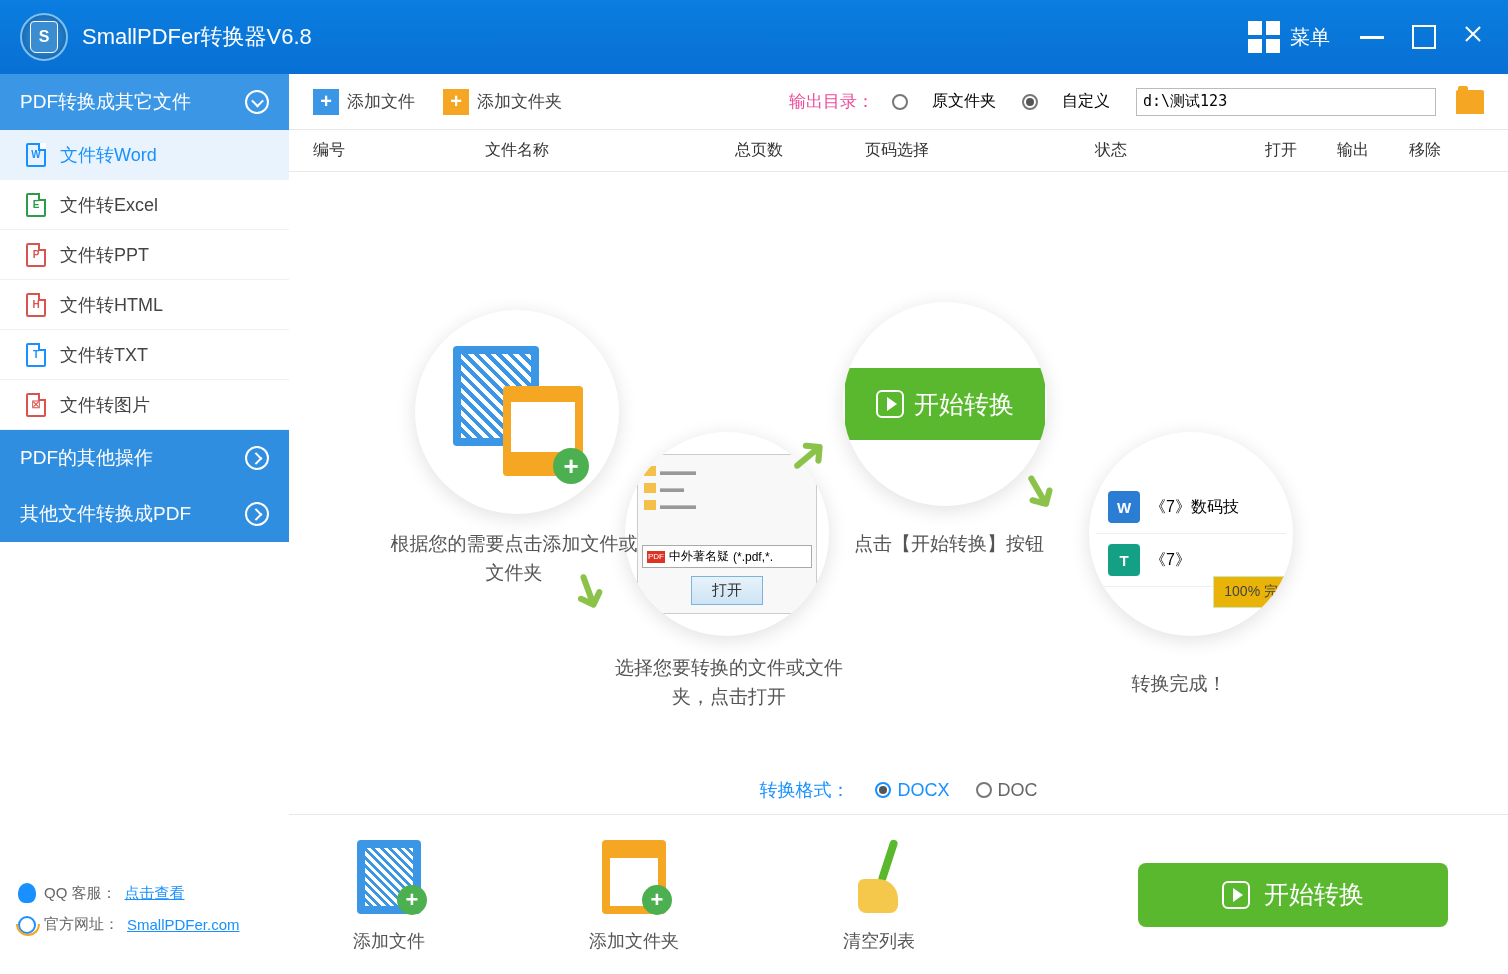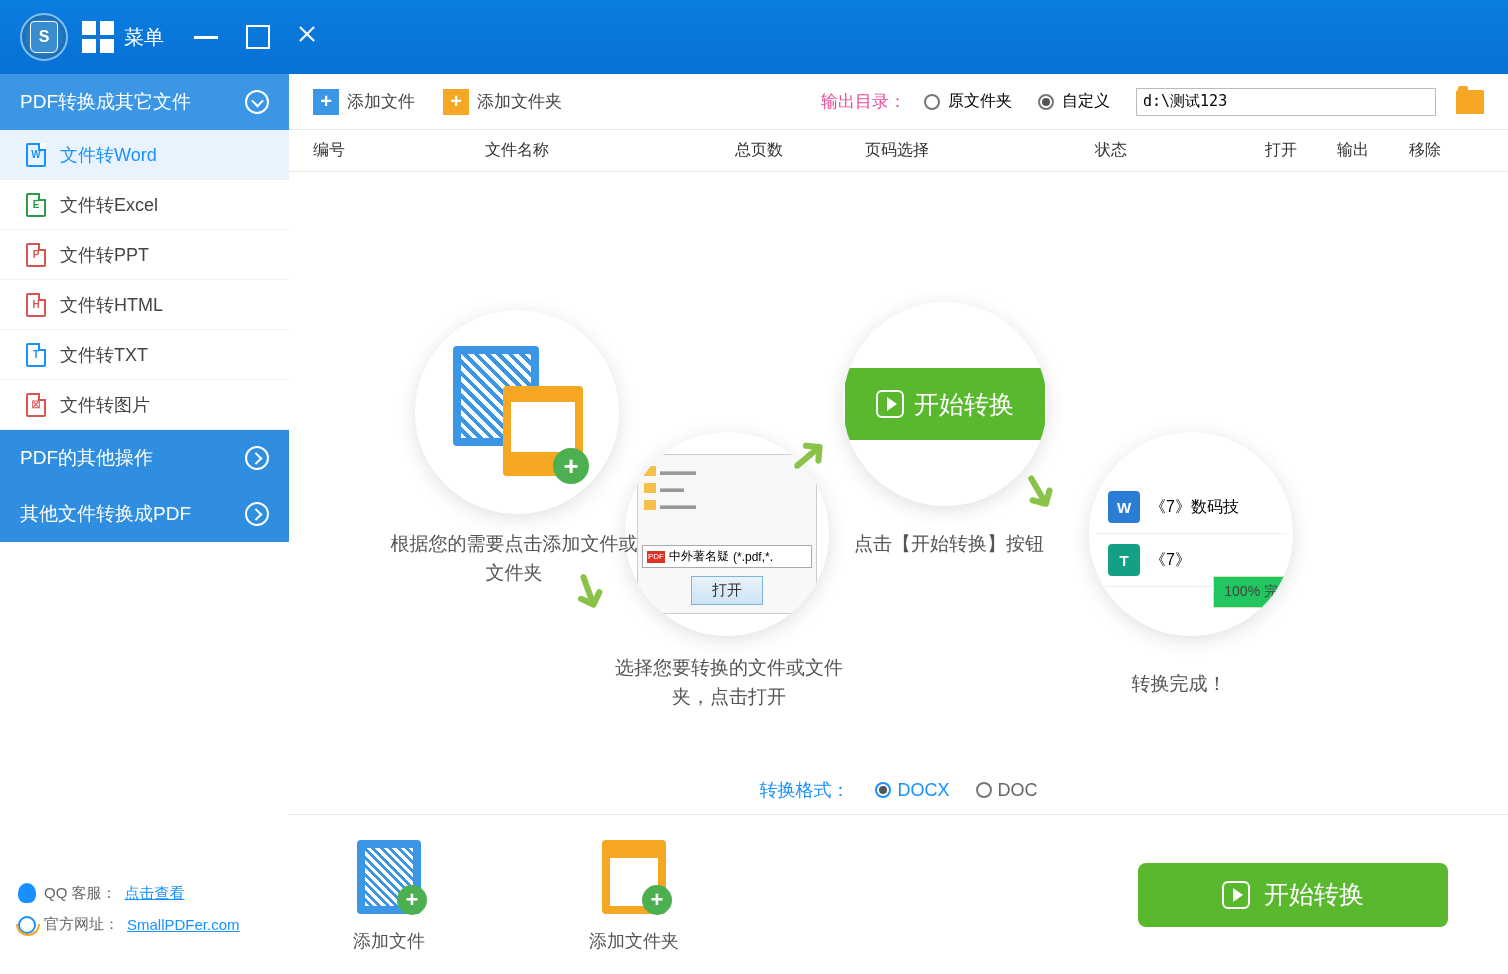--- a/index.html
+++ b/index.html
@@ -49,21 +49,21 @@
 .ie-ic::after { content: ''; position: absolute; width: 20px; height: 10px; border: 2px solid #f5a623; border-top: none; border-radius: 0 0 20px 20px; left: -4px; top: 6px; }
 
 .main { flex: 1; display: flex; flex-direction: column; background: #f5f8fa; }
 .toolbar { height: 56px; background: #fff; display: flex; align-items: center; padding: 0 24px; gap: 12px; border-bottom: 1px solid #e8e8e8; }
 .tb-btn { display: flex; align-items: center; gap: 8px; font-size: 17px; color: #444; cursor: pointer; margin-right: 16px; }
 .plus-ic { width: 26px; height: 26px; display: flex; align-items: center; justify-content: center; color: #fff; font-size: 20px; font-weight: bold; }
 .plus-blue { background: #3b97e5; }
 .plus-orange { background: #f5a623; }
 .spacer { flex: 1; }
 .out-label { font-size: 17px; color: #ec4899; margin-right: 6px; }
-.radio-grp { display: flex; align-items: center; gap: 8px; margin-right: 14px; cursor: pointer; }
+.radio-grp { display: flex; align-items: center; gap: 24px; margin-right: 14px; cursor: pointer; }
 .radio { width: 16px; height: 16px; border: 2px solid #777; border-radius: 50%; display: flex; align-items: center; justify-content: center; }
 .radio.checked::after { content: ''; width: 8px; height: 8px; background: #555; border-radius: 50%; }
 .path-input { width: 300px; height: 28px; border: 1px solid #bbb; padding: 0 6px; font-size: 15px; font-family: monospace; }
 .folder-btn { width: 28px; height: 24px; background: #f5a623; border-radius: 2px 2px 0 0; position: relative; margin-left: 8px; cursor: pointer; }
 .folder-btn::before { content: ''; position: absolute; top: -4px; left: 2px; width: 10px; height: 4px; background: #f5a623; border-radius: 2px 2px 0 0; }
 
 .table-header { height: 42px; display: flex; align-items: center; padding: 0 24px; background: #fff; font-size: 16px; color: #333; border-bottom: 1px solid #e8e8e8; }
 .th-col { flex-shrink: 0; }
 
 .canvas { flex: 1; background: #fff; position: relative; overflow: hidden; }
@@ -90,21 +90,21 @@
 
 .step3 .start-mock { width: 200px; height: 72px; background: #5ab82e; display: flex; align-items: center; justify-content: center; gap: 10px; color: #fff; font-size: 25px; }
 .play-ic { width: 28px; height: 28px; border: 2px solid #fff; border-radius: 6px; display: flex; align-items: center; justify-content: center; }
 .play-ic::after { content: ''; border-left: 10px solid #fff; border-top: 7px solid transparent; border-bottom: 7px solid transparent; margin-left: 3px; }
 
 .step4 .result-mock { width: 190px; padding: 10px 0; }
 .rm-row { display: flex; align-items: center; gap: 10px; padding: 10px 12px; border-bottom: 1px solid #eee; }
 .rm-ic { width: 32px; height: 32px; border-radius: 4px; display: flex; align-items: center; justify-content: center; color: #fff; font-weight: bold; font-size: 15px; }
 .rm-w { background: #2b7cd3; }
 .rm-t { background: #14a085; }
-.rm-badge { position: absolute; right: -10px; bottom: 28px; background: #22c55e; border: 1px solid #cde8b8; padding: 6px 10px; font-size: 14px; color: #444; }
+.rm-badge { position: absolute; right: -10px; bottom: 28px; background: #eab308; border: 1px solid #cde8b8; padding: 6px 10px; font-size: 14px; color: #444; }
 
 .step-caption { position: absolute; font-size: 19px; color: #555; text-align: center; line-height: 1.5; }
 .cap1 { left: 100px; top: 358px; width: 250px; }
 .cap2 { left: 320px; top: 482px; width: 240px; }
 .cap3 { left: 540px; top: 358px; width: 240px; }
 .cap4 { left: 800px; top: 498px; width: 180px; }
 
 .arrow { position: absolute; font-size: 50px; color: #8bc34a; }
 .arr1 { left: 280px; top: 390px; transform: rotate(70deg); }
 .arr2 { left: 498px; top: 254px; transform: rotate(-40deg); }
@@ -129,20 +129,21 @@
 .bb-spacer { flex: 1; }
 .start-btn { width: 310px; height: 64px; background: #5ab82e; border-radius: 8px; display: flex; align-items: center; justify-content: center; gap: 14px; color: #fff; font-size: 25px; cursor: pointer; }
 </style>
 </head>
 <body>
 
 <div class="titlebar">
   <div class="logo">
       <div class="logo-inner">S</div>
     </div>
+  <div class="app-title">SmallPDFer转换器V6.8</div>
   <div class="menu-btn">
     <div class="menu-grid">
         <div></div>
         <div></div>
         <div></div>
         <div></div>
       </div>
     <span class="menu-label">菜单</span>
   </div>
   <div class="win-ctrl">
@@ -327,20 +328,26 @@
           </div>
         <span class="bb-label">添加文件</span>
       </div>
       <div class="bb-item">
         <div class="bb-icon">
             <div class="bb-doc orange"></div>
             <div class="bb-plus">+</div>
           </div>
         <span class="bb-label">添加文件夹</span>
       </div>
+      <div class="bb-item">
+        <div class="bb-icon">
+            <div class="bb-broom"></div>
+          </div>
+        <span class="bb-label">清空列表</span>
+      </div>
       <div class="bb-spacer"></div>
       <div class="start-btn">
         <span class="play-ic"></span>
         <span>开始转换</span>
       </div>
     </div>
   </div>
 </div>
 
 </body></html>

